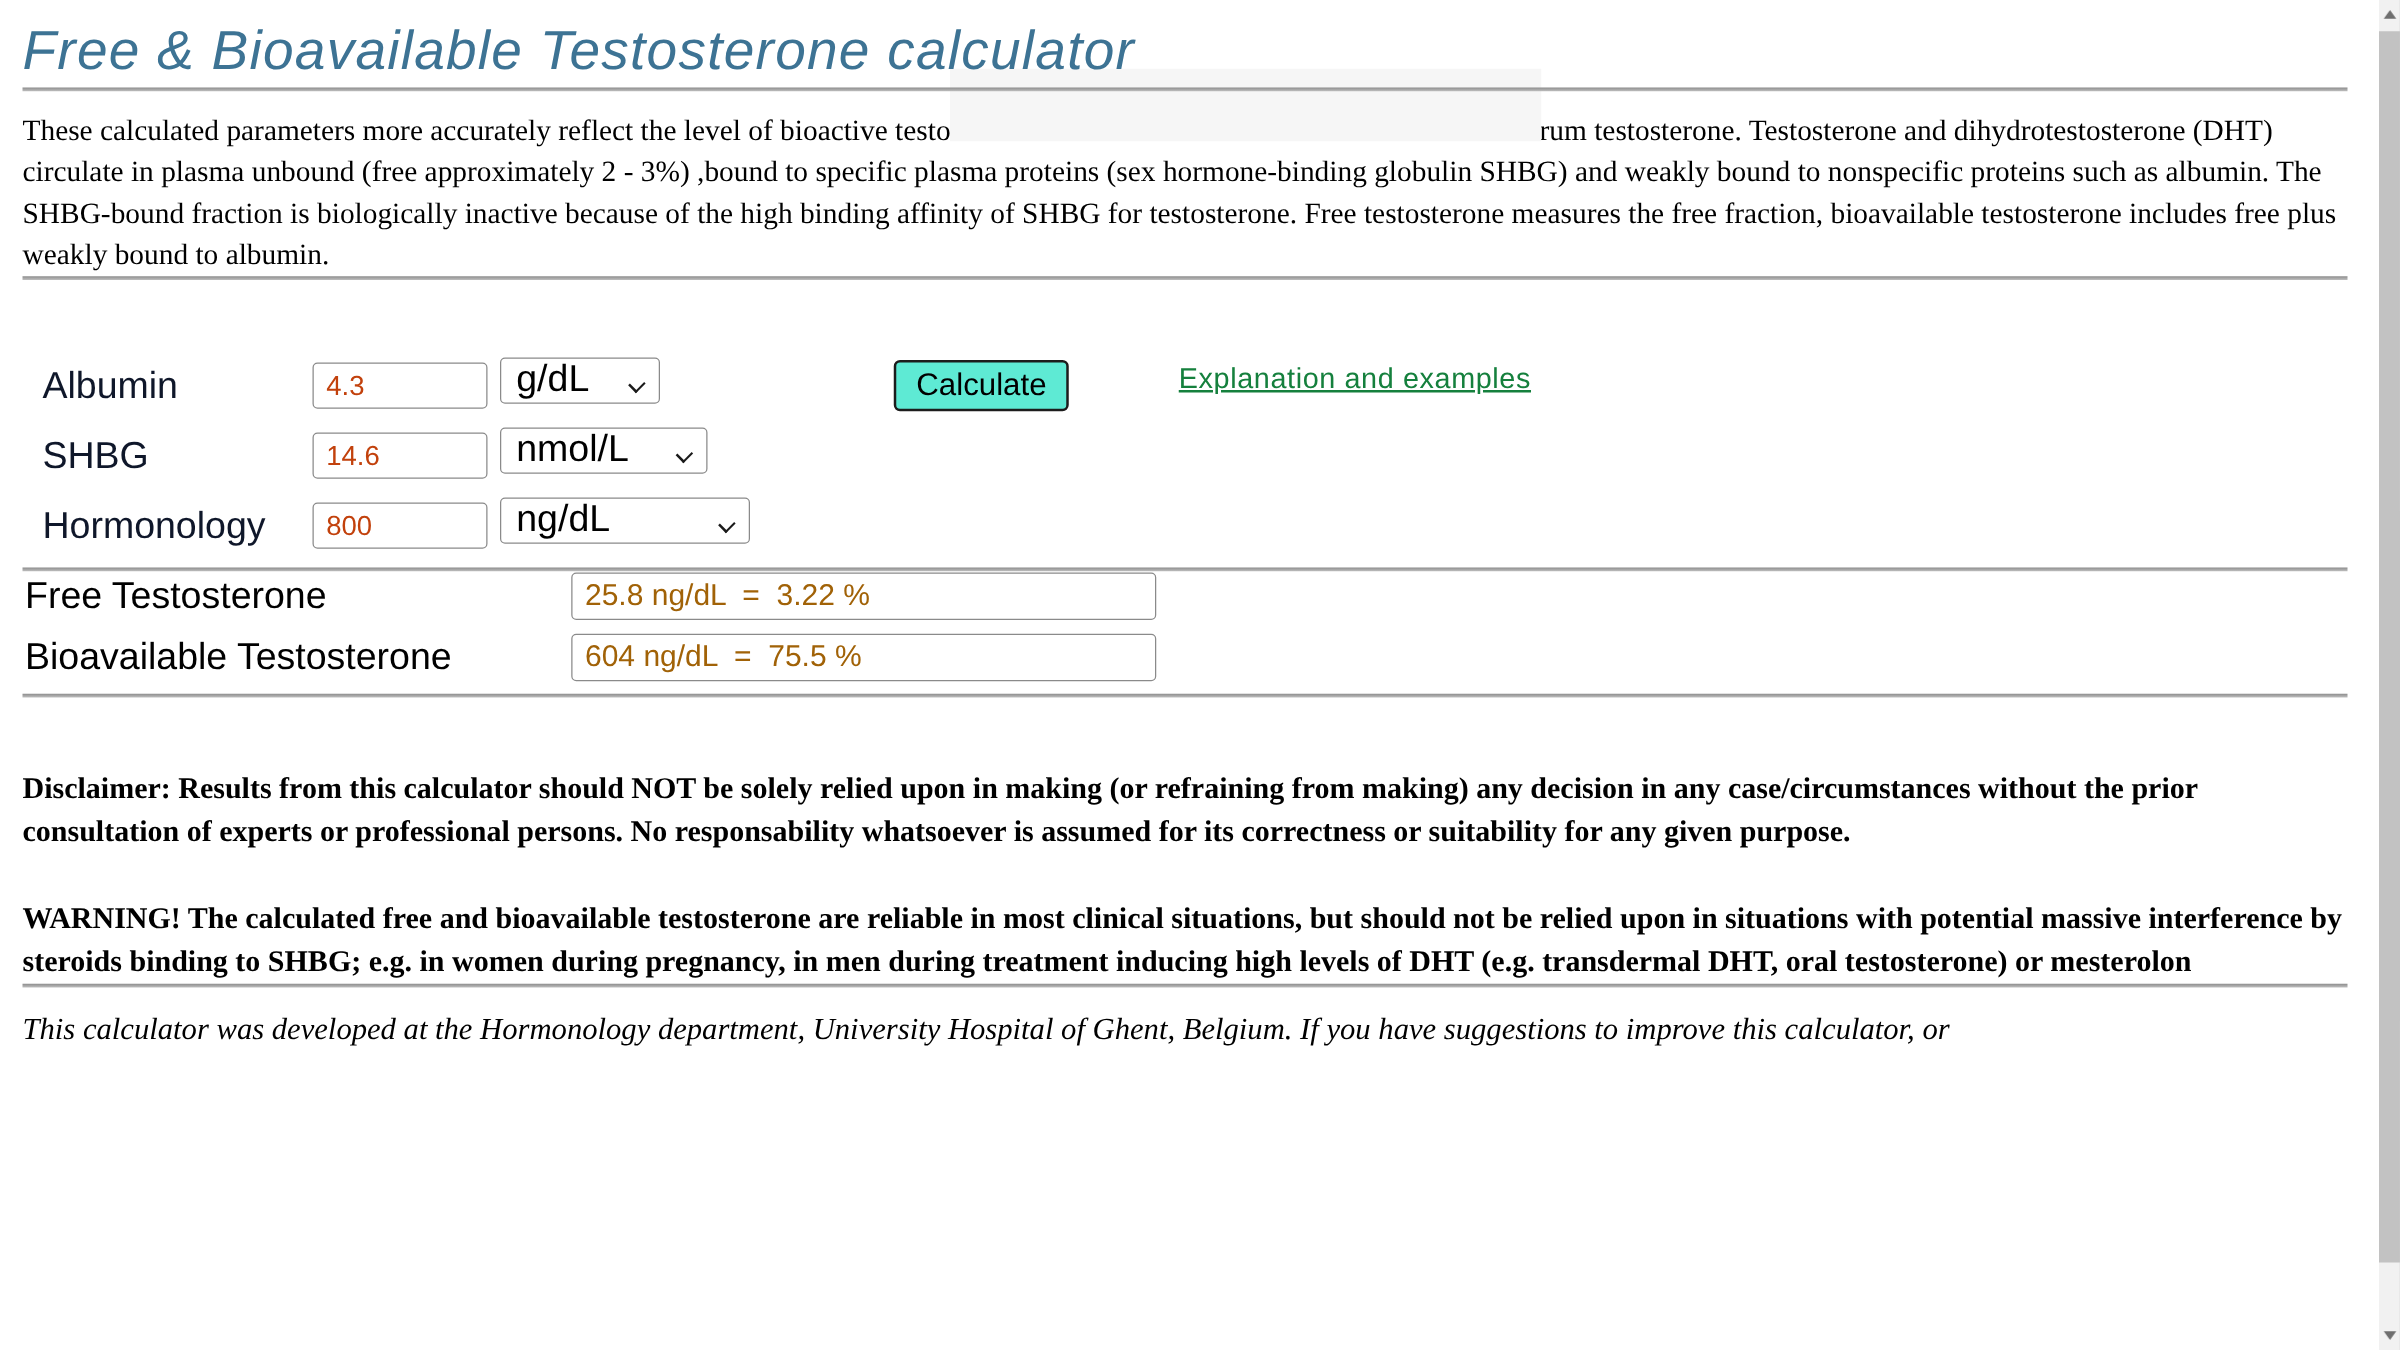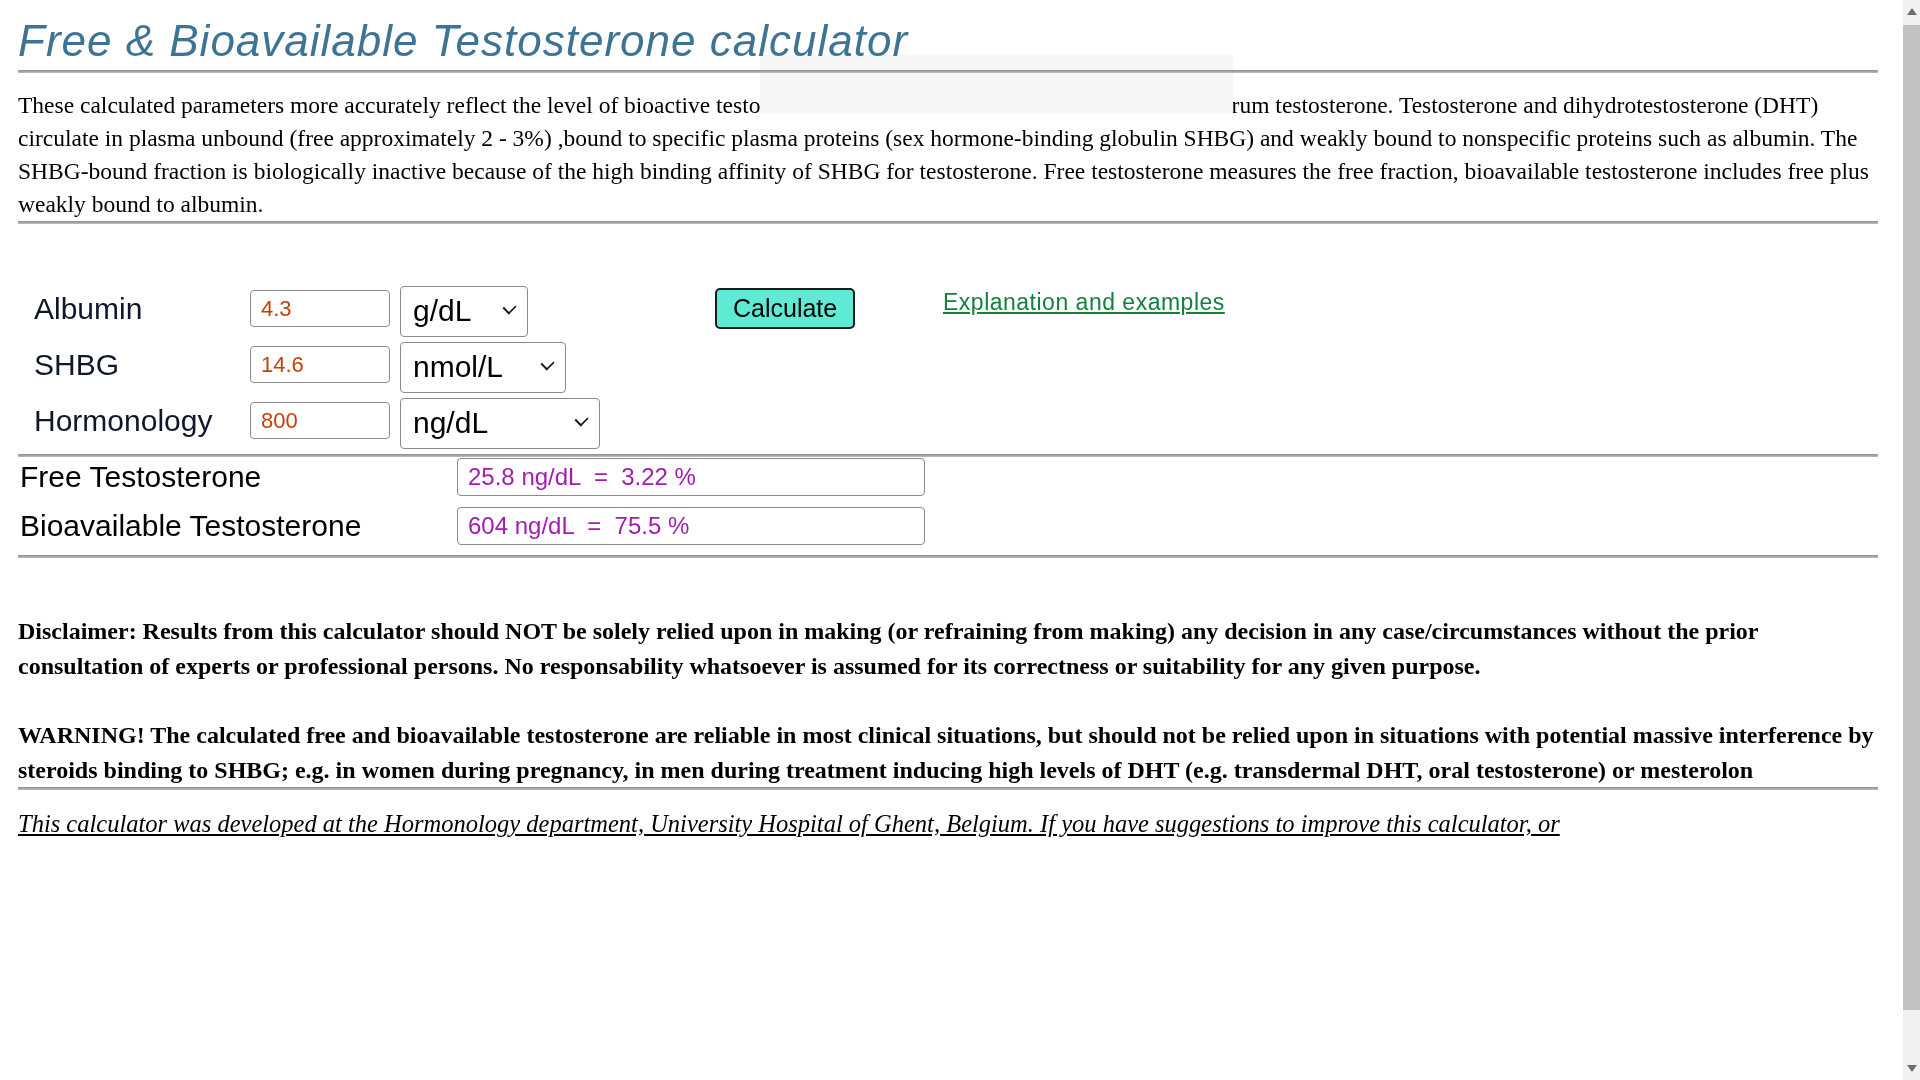--- a/index.html
+++ b/index.html
@@ -86,21 +86,21 @@
   .select-wrap {
     position: relative;
     flex: none;
     margin-left: 10px;
     height: 45px;
   }
   .select-wrap select {
     appearance: none;
     -webkit-appearance: none;
     width: 100%;
-    height: 51px;
+    height: 37px;
     border: 1px solid #8a8a8a;
     border-radius: 4px;
     background: #fff;
     font-family: "Liberation Sans", sans-serif;
     font-size: 30px;
     color: #000;
     padding: 0 34px 2px 12px;
     outline: none;
   }
   .w-albumin-select { width: 128px; }
@@ -157,21 +157,21 @@
   }
   input.result-input {
     flex: none;
     width: 468px;
     height: 38px;
     border: 1px solid #8a8a8a;
     border-radius: 4px;
     padding: 2px 10px;
     font-family: "Liberation Sans", sans-serif;
     font-size: 24px;
-    color: #a21caf;
+    color: #a16207;
     background: #fff;
     outline: none;
   }
   
   p.disclaimer {
     margin: 56px 0 0 0;
     font-weight: bold;
     font-size: 24px;
     line-height: 34.5px;
     color: #000;
@@ -182,21 +182,20 @@
     font-size: 24px;
     line-height: 34.5px;
     color: #000;
   }
   p.footer-note {
     margin: 18px 0 0 0;
     font-style: italic;
     font-size: 24.5px;
     line-height: 32px;
     color: #000;
-    text-decoration: underline;
   }
   
   .scrollbar {
     position: fixed;
     top: 0; right: 0;
     width: 17px; height: 1080px;
     background: #f1f1f1;
     z-index: 10;
   }
   .sb-arrow {

